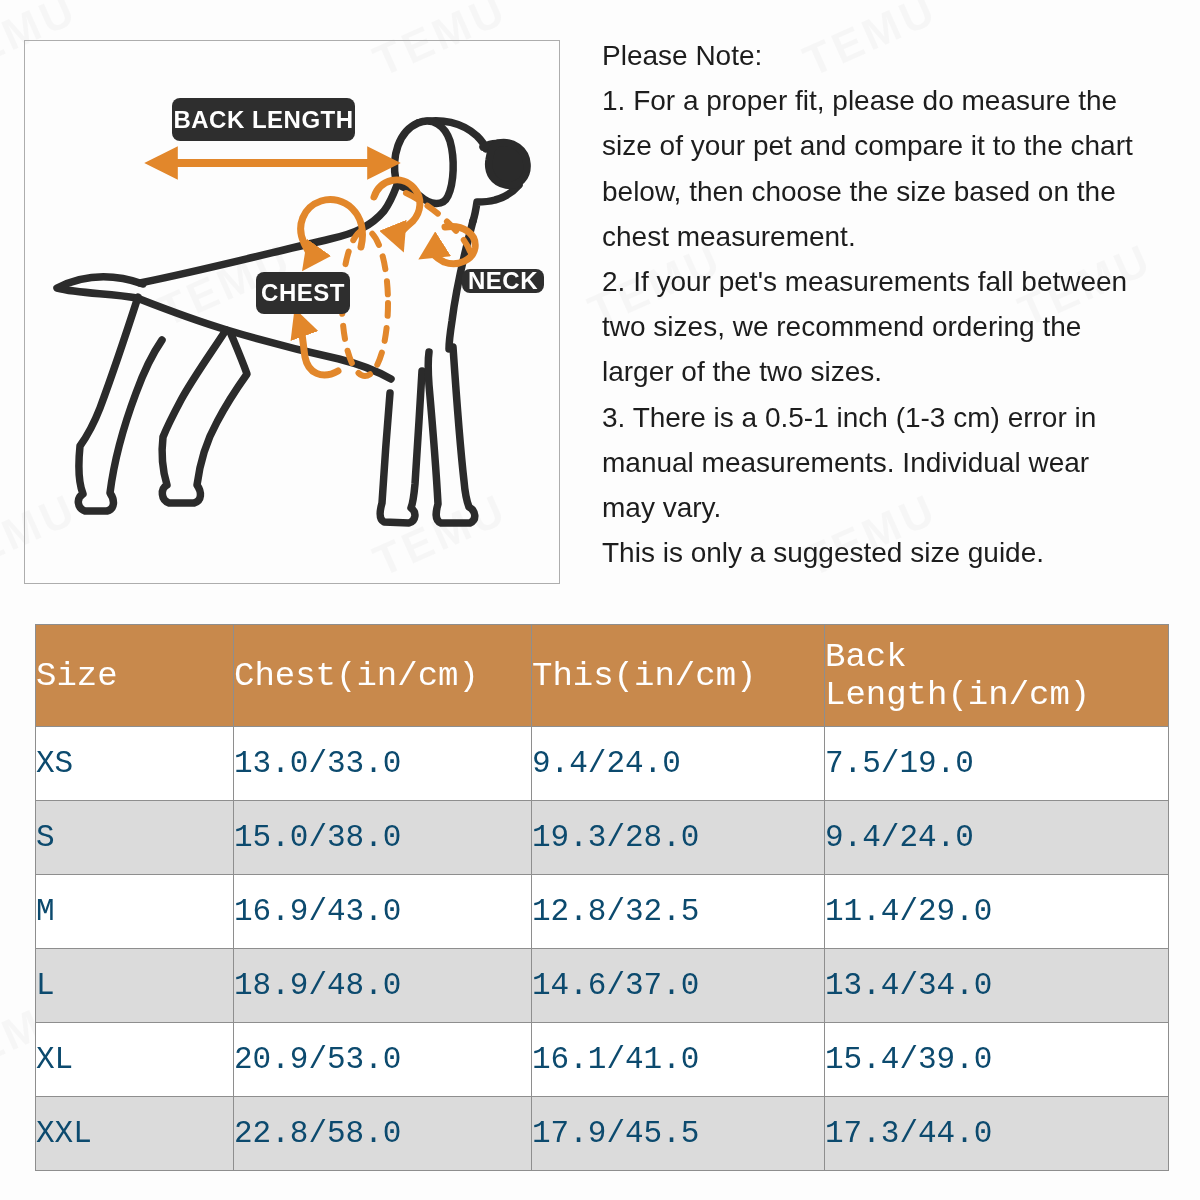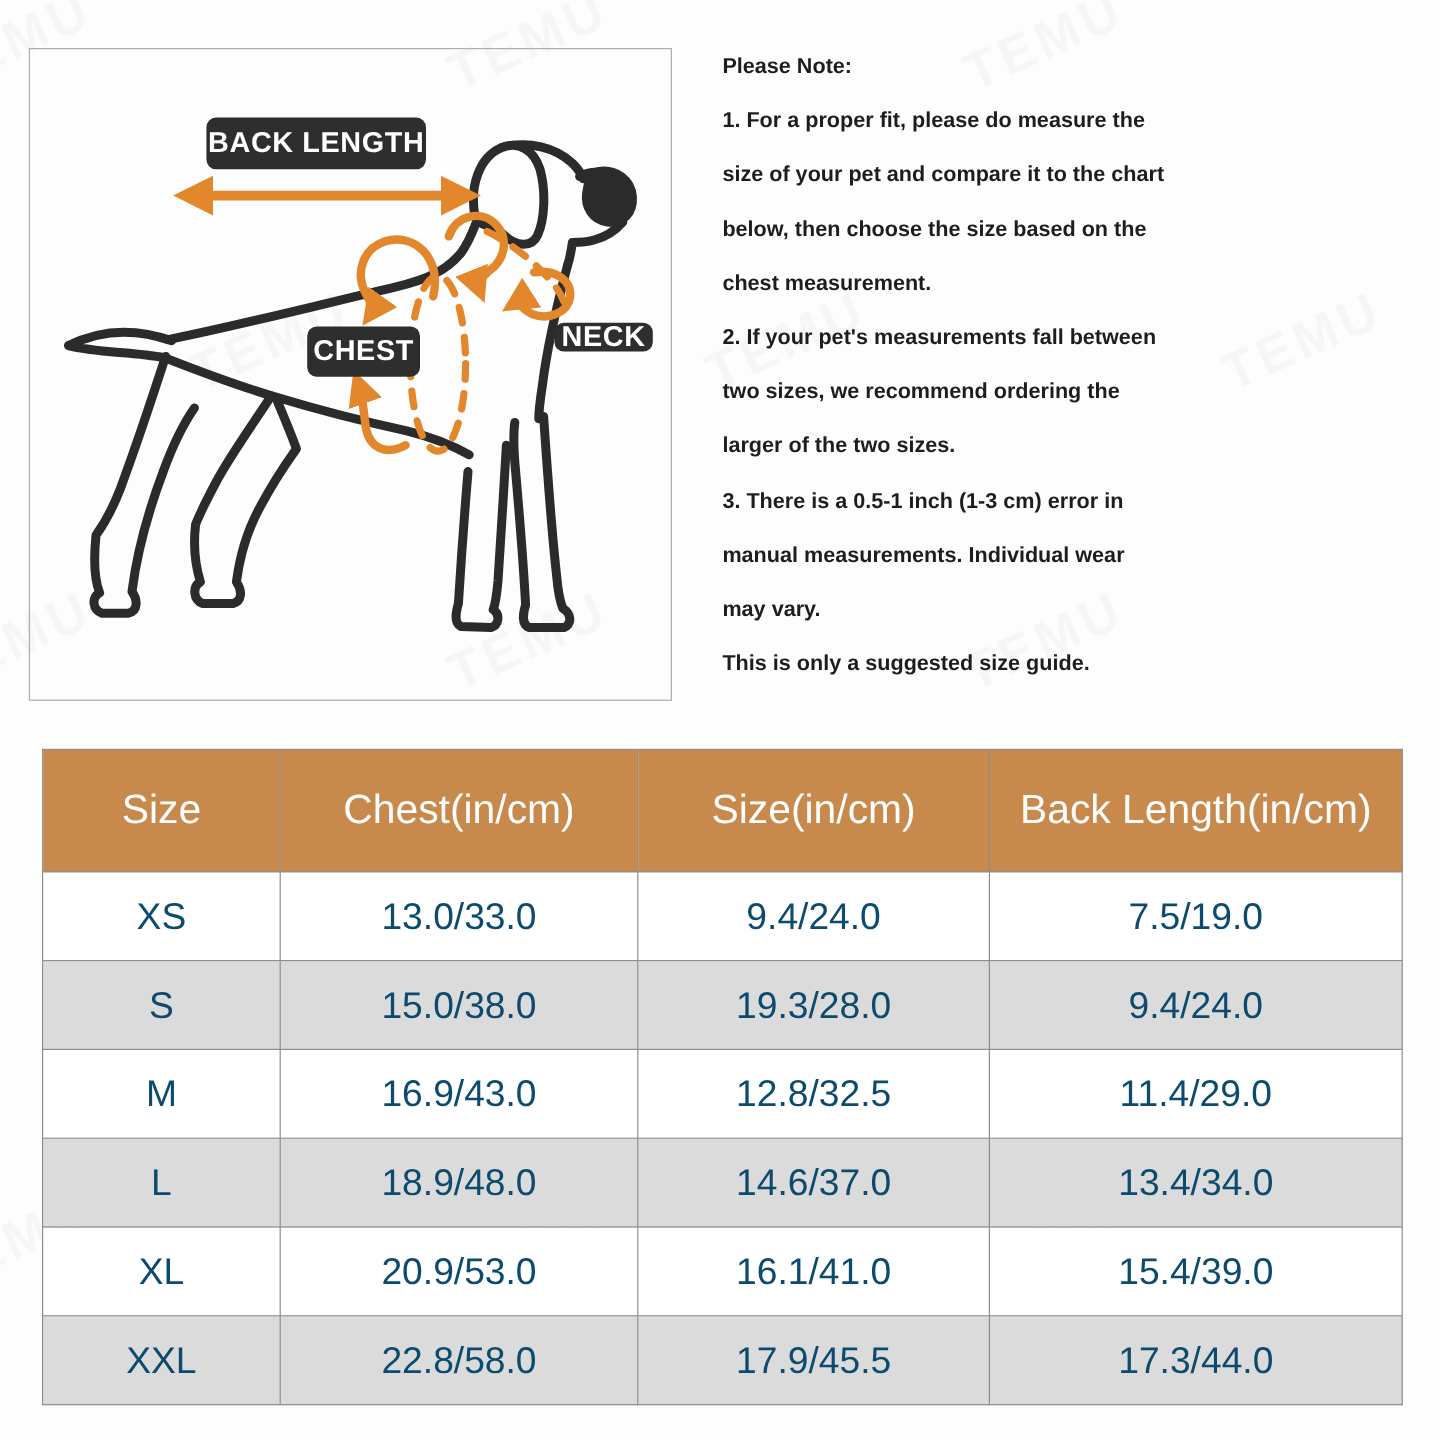--- a/index.html
+++ b/index.html
@@ -26,35 +26,35 @@
     font-weight:bold;border-radius:8px;
     display:flex;align-items:center;justify-content:center;
     letter-spacing:0.5px;z-index:2;
   }
   .diag-label.back-length{left:147px;top:57px;width:183px;height:43px;font-size:24px;}
   .diag-label.chest{left:231px;top:231px;width:94px;height:42px;font-size:24px;}
   .diag-label.neck{left:437px;top:228px;width:82px;height:24px;font-size:24px;}
   
   .note{
     position:absolute;left:602px;top:33px;width:580px;z-index:1;
-    color:#1d1d1d;font-size:18px;font-weight:bold;
+    color:#1d1d1d;font-size:28px;
   }
   .note .line{height:45.2px;line-height:45.2px;white-space:nowrap;}
   
   table.size-table{
     position:absolute;left:35px;top:624px;z-index:1;
     border-collapse:collapse;table-layout:fixed;
   }
   .size-table col.c1{width:198px;}
   .size-table col.c2{width:298px;}
   .size-table col.c3{width:293px;}
   .size-table col.c4{width:344px;}
   .size-table th,.size-table td{
-    border:1px solid #8e8e8e;text-align:center;vertical-align:middle;
-    padding:0;font-weight:normal;
+    border:1px solid #8e8e8e;text-align:left;vertical-align:middle;
+    padding:0;font-weight:normal;font-family:Liberation Mono, monospace;
   }
   .size-table th{
     background:#c8894c;color:#ffffff;font-size:34px;height:101px;
   }
   .size-table td{
     color:#0c4a6e;font-size:31px;height:73px;background:#ffffff;
   }
   .size-table tr.alt td{background:#dbdbdb;}
 </style>
 </head>
@@ -154,21 +154,21 @@
   <colgroup>
       <col class="c1">
       <col class="c2">
       <col class="c3">
       <col class="c4">
     </colgroup>
   <thead>
       <tr id="size-table-head">
         <th>Size</th>
         <th>Chest(in/cm)</th>
-        <th>Size(in/cm)</th>
+        <th>This(in/cm)</th>
         <th>Back Length(in/cm)</th>
       </tr>
     </thead>
   <tbody id="size-table-body">
       <tr>
         <td>XS</td>
         <td>13.0/33.0</td>
         <td>9.4/24.0</td>
         <td>7.5/19.0</td>
       </tr>

